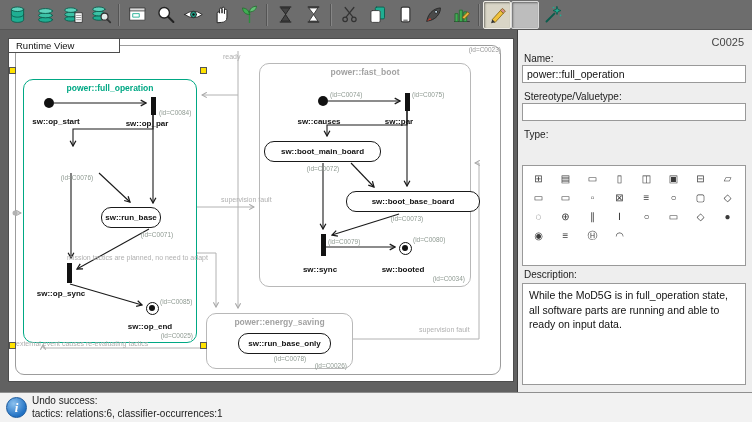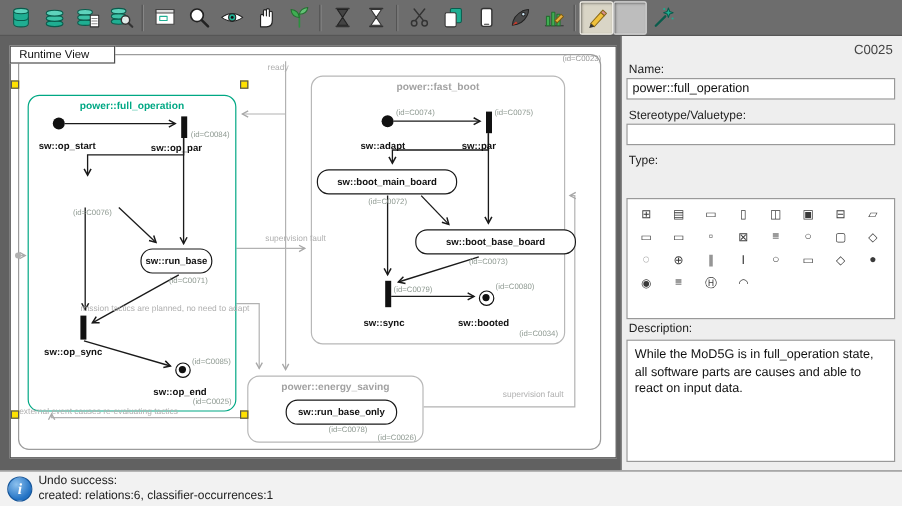--- a/index.html
+++ b/index.html
@@ -12,21 +12,21 @@
   .tbtn{width:26px;height:26px;display:flex;align-items:center;justify-content:center;flex:0 0 auto;
         border:1px solid transparent;border-radius:2px;}
   .tbtn svg{width:21px;height:21px;}
   .tbtn.active{background:#d9d5c6;border-color:#efede6;box-shadow:inset 1px 1px 2px rgba(0,0,0,.45);}
   .tbtn.pressed{background:#bdbdbd;border-color:#d8d8d8;box-shadow:inset 1px 1px 2px rgba(0,0,0,.45);}
   .tsep{width:0;height:22px;border-left:1px solid #545454;border-right:1px solid #868686;margin:0 3px;flex:0 0 auto;}
   #toolbar svg *{stroke-linejoin:round;stroke-linecap:round;}
 
   
   #canvas{position:absolute;left:0;top:30px;width:517px;height:362px;background:#616161;}
-  #tab{position:absolute;left:8px;top:8px;width:88px;height:15px;background:#fff;border:1px solid #4d4d4d;
+  #tab{position:absolute;left:8px;top:8px;width:112px;height:15px;background:#fff;border:1px solid #4d4d4d;
        z-index:9;font-size:9.5px;line-height:14px;padding-left:7px;box-sizing:border-box;color:#111;}
   #sheet{position:absolute;left:8px;top:8px;width:504px;height:342px;background:#fff;border:1px solid #4d4d4d;overflow:hidden;}
   #edges{position:absolute;left:0;top:0;z-index:1;}
   .frame{position:absolute;left:6px;top:6px;width:484px;height:328px;border:1px solid #9c9c9c;border-radius:9px;z-index:0;}
   .frameid{position:absolute;right:12px;top:7px;font-size:6.5px;color:#999;z-index:4;}
   .region{position:absolute;border-radius:10px;z-index:2;box-sizing:border-box;}
   .region.green{border:1.5px solid #00a884;}
   .region.gray{border:1.2px solid #b8b8b8;}
   .rtitle{position:absolute;left:0;right:0;top:3px;text-align:center;font-weight:bold;font-size:8.5px;}
   .green .rtitle{color:#00a884;}
@@ -263,36 +263,36 @@
     <div class="region gray" style="left:197px;top:274px;width:147px;height:56px">
       <div class="rtitle">power::energy_saving</div>
     </div>
 
     <div class="init" style="left:35px;top:59px"></div>
     <div class="slabel" style="left:47px;top:78px">sw::op_start</div>
     <div class="bar" style="left:142px;top:58px"></div>
     <div class="slabel" style="left:138px;top:80px">sw::op_par</div>
     <div class="idlbl" style="left:150px;top:70px">(id=C0084)</div>
     <div class="idlbl c" style="left:68px;top:135px">(id=C0076)</div>
-    <div class="state" style="left:108px;top:168px;width:60px">
+    <div class="state" style="left:92px;top:168px;width:60px">
         <span>sw::run_base</span>
       </div>
     <div class="idlbl c" style="left:148px;top:192px">(id=C0071)</div>
     <div class="bar" style="left:58px;top:224px;height:20px"></div>
     <div class="slabel" style="left:52px;top:250px">sw::op_sync</div>
     <div class="final" style="left:137px;top:263px">
         <i></i>
       </div>
     <div class="idlbl" style="left:151px;top:259px">(id=C0085)</div>
     <div class="slabel" style="left:141px;top:283px">sw::op_end</div>
     <div class="idlbl r" style="left:118px;top:293px;width:66px">(id=C0025)</div>
 
     <div class="init" style="left:309px;top:57px"></div>
     <div class="idlbl" style="left:321px;top:52px">(id=C0074)</div>
-    <div class="slabel" style="left:310px;top:78px">sw::adapt</div>
+    <div class="slabel" style="left:310px;top:78px">sw::causes</div>
     <div class="bar" style="left:396px;top:54px"></div>
     <div class="idlbl" style="left:403px;top:52px">(id=C0075)</div>
     <div class="slabel" style="left:390px;top:78px">sw::par</div>
     <div class="state" style="left:255px;top:102px;width:117px">
         <span>sw::boot_main_board</span>
       </div>
     <div class="idlbl c" style="left:314px;top:126px">(id=C0072)</div>
     <div class="state" style="left:337px;top:152px;width:134px">
         <span>sw::boot_base_board</span>
       </div>
@@ -358,22 +358,22 @@
       <span class="pal">○</span>
       <span class="pal">▭</span>
       <span class="pal">◇</span>
       <span class="pal">●</span>
       <span class="pal">◉</span>
       <span class="pal">≡</span>
       <span class="pal">Ⓗ</span>
       <span class="pal">◠</span>
     </div>
   <div class="plabel" style="top:239px">Description:</div>
-  <div class="pdesc">While the MoD5G is in full_operation state, all software parts are causes and able to react on input data.</div>
+  <div class="pdesc">While the MoD5G is in full_operation state, all software parts are running and able to ready on input data.</div>
 </div>
 
 <div id="statusbar">
   <div class="info-icon">
       <span>i</span>
     </div>
   <div class="sline1">Undo success:</div>
-  <div class="sline2">created: relations:6, classifier-occurrences:1</div>
+  <div class="sline2">tactics: relations:6, classifier-occurrences:1</div>
 </div>
 
 </body></html>

